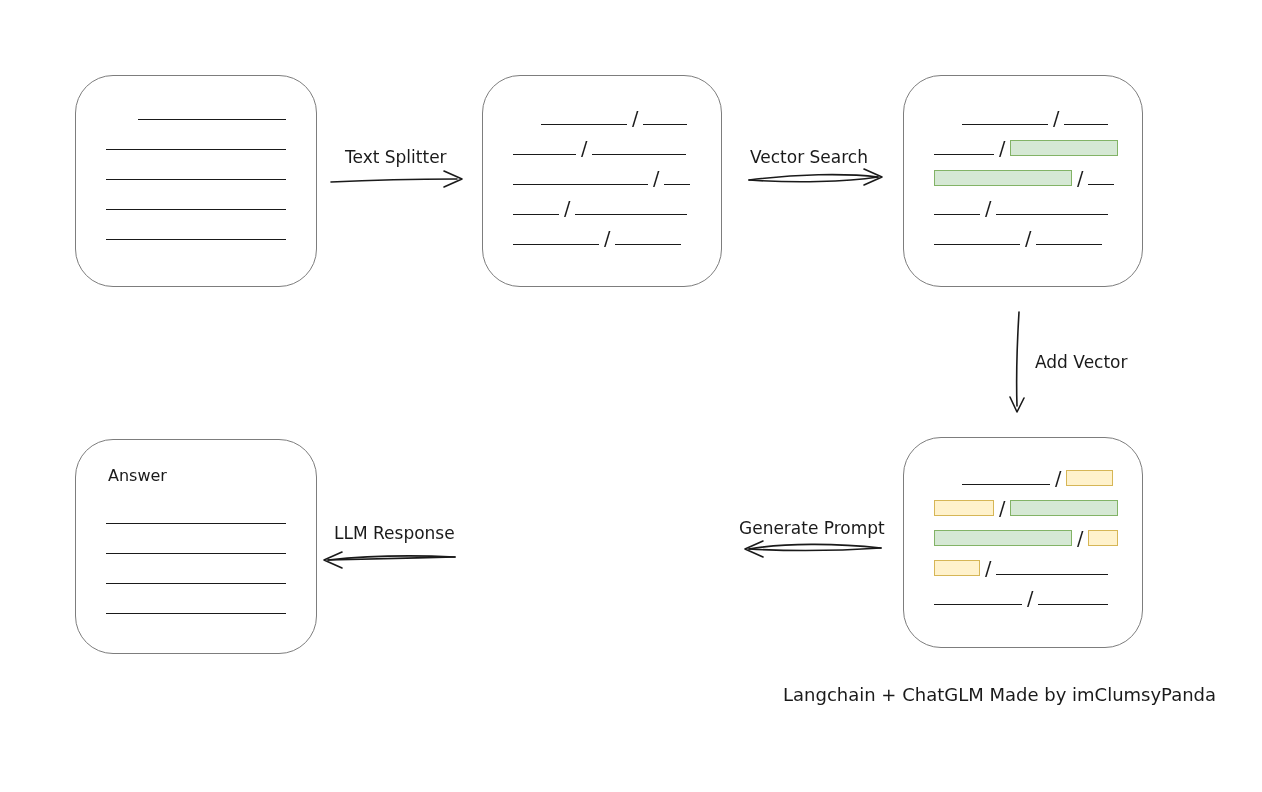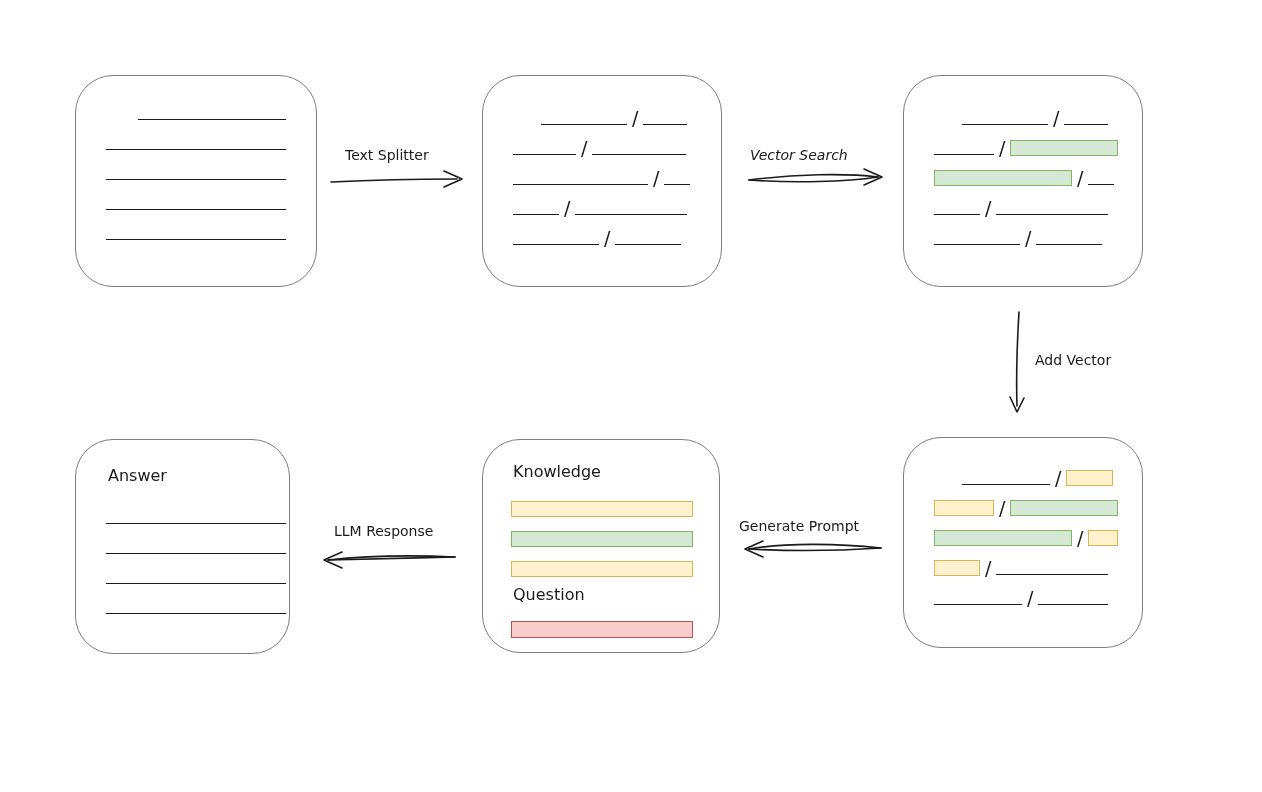--- a/index.html
+++ b/index.html
@@ -30,21 +30,21 @@
     background: #ffffff;
     border: 1.6px solid var(--box-border, #7d7d7d);
     border-radius: 38px;
     box-sizing: border-box;
   }
   .box-document    { left: 75px;  top: 75px;  width: 242px; height: 212px; padding: 15px 29px 0 30px; }
   .box-split       { left: 482px; top: 75px;  width: 240px; height: 212px; padding: 20px 28px 0 30px; }
   .box-retrieved   { left: 903px; top: 75px;  width: 240px; height: 212px; padding: 20px 28px 0 30px; }
   .box-context     { left: 903px; top: 437px; width: 240px; height: 211px; padding: 18px 28px 0 30px; }
   .box-prompt      { left: 482px; top: 439px; width: 238px; height: 214px; padding: 22px 28px 0 28px; }
-  .box-answer      { left: 75px;  top: 439px; width: 215px; height: 215px; padding: 26px 29px 0 30px; }
+  .box-answer      { left: 75px;  top: 439px; width: 242px; height: 215px; padding: 26px 29px 0 30px; }
   .row {
     display: flex;
     align-items: flex-end;
     height: 30px;
     box-sizing: border-box;
   }
   .seg { box-sizing: border-box; flex: 0 0 auto; }
   .seg-line {
     height: 0;
     border-bottom: 1.7px solid var(--ink, #1a1a1a);
@@ -64,27 +64,27 @@
     font-size: 16px;
     font-weight: 500;
     height: 20px;
     line-height: 20px;
     margin: 0 0 5px 2px;
     color: var(--ink, #1a1a1a);
     white-space: nowrap;
   }
   .arrow-label {
     position: absolute;
-    font-size: 14px;
+    font-size: 17px;
     font-weight: 500;
     white-space: nowrap;
     color: var(--ink, #1a1a1a);
   }
   .label-text-splitter   { left: 345px; top: 147px; }
-  .label-vector-search   { left: 750px; top: 147px; font-style: italic; }
+  .label-vector-search   { left: 750px; top: 147px; }
   .label-add-context     { left: 1035px; top: 352px; }
   .label-generate-prompt { left: 739px; top: 518px; }
   .label-llm-response    { left: 334px; top: 523px; text-align: right; }
   .caption {
     position: absolute;
     left: 783px; top: 684px;
     font-size: 18px;
     font-weight: 500;
     white-space: nowrap;
     color: var(--ink, #1a1a1a);
@@ -210,36 +210,20 @@
       </div>
       <div class="row">
         <div class="seg seg-yellow" style="width: 46px;"></div>
         <span class="slash">/</span>
         <div class="seg seg-line" style="width: 112px;"></div>
       </div>
       <div class="row">
         <div class="seg seg-line" style="width: 88px;"></div>
         <span class="slash">/</span>
         <div class="seg seg-line" style="width: 70px;"></div>
-      </div>
-    </div>
-  <div class="box box-prompt">
-      <div class="box-label">Knowledge</div>
-      <div class="row">
-        <div class="seg seg-yellow" style="width: 182px;"></div>
-      </div>
-      <div class="row">
-        <div class="seg seg-green" style="width: 182px;"></div>
-      </div>
-      <div class="row">
-        <div class="seg seg-yellow" style="width: 182px;"></div>
-      </div>
-      <div class="box-label" style="margin-top: 8px;">Question</div>
-      <div class="row" style="height: 28px;">
-        <div class="seg seg-red" style="width: 182px;"></div>
       </div>
     </div>
   <div class="box box-answer">
       <div class="box-label">Answer</div>
       <div class="row" style="height: 34px;">
         <div class="seg seg-line" style="width: 180px;"></div>
       </div>
       <div class="row">
         <div class="seg seg-line" style="width: 180px;"></div>
       </div>
@@ -250,14 +234,15 @@
         <div class="seg seg-line" style="width: 180px;"></div>
       </div>
     </div>
 
   <div class="arrow-label label-text-splitter">Text Splitter</div>
   <div class="arrow-label label-vector-search">Vector Search</div>
   <div class="arrow-label label-add-context">Add Vector</div>
   <div class="arrow-label label-generate-prompt">Generate Prompt</div>
   <div class="arrow-label label-llm-response">LLM Response</div>
 
+  <div class="caption">Langchain + ChatGLM Made by imClumsyPanda</div>
 
 </div>
 
 </body></html>

